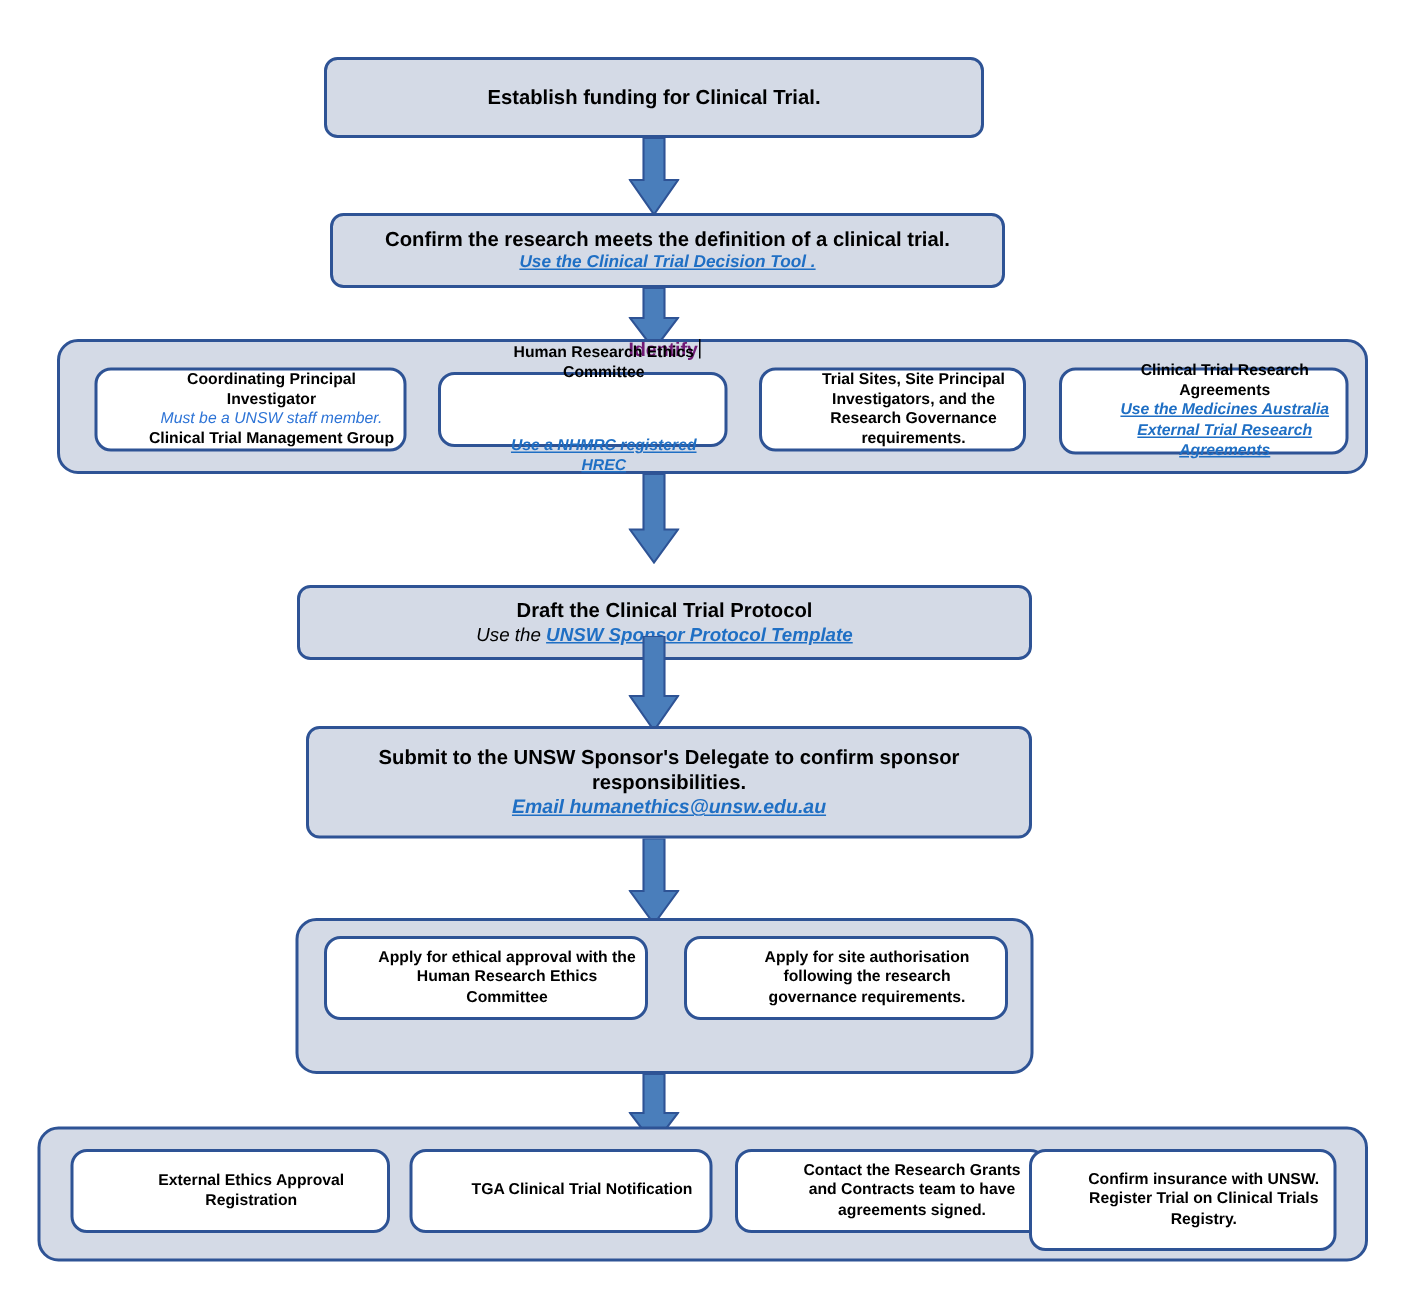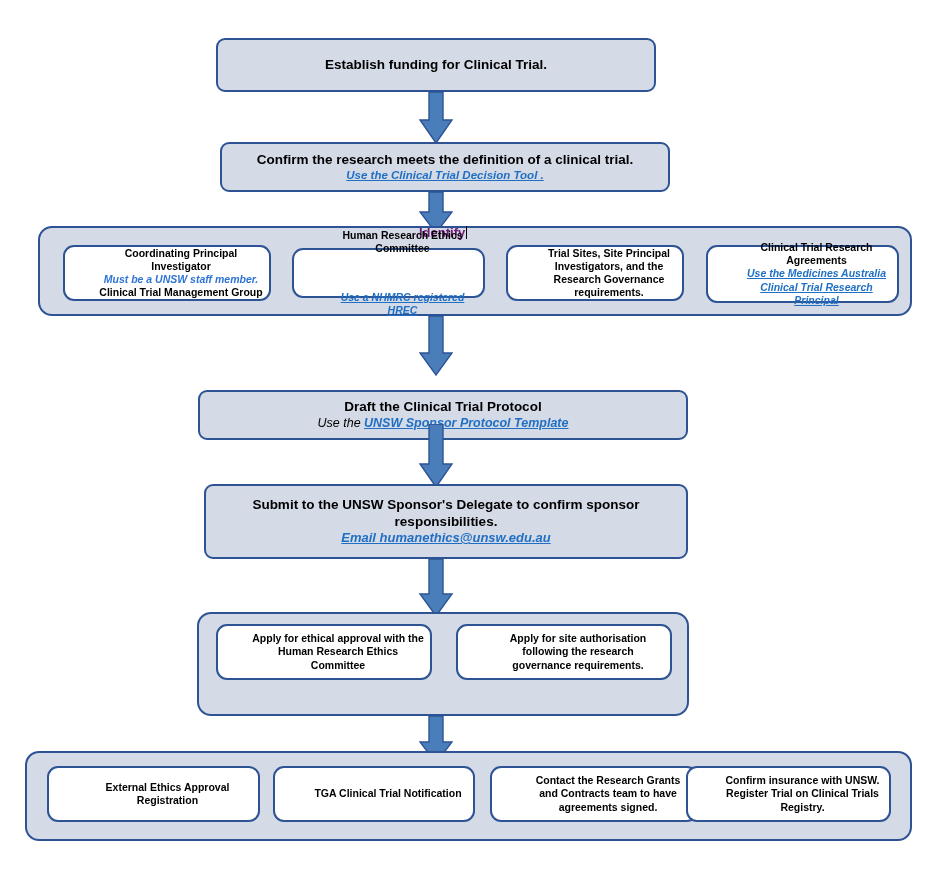--- a/index.html
+++ b/index.html
@@ -95,21 +95,21 @@
   
   .link {
     color: #1F6FC4;
     font-style: italic;
     font-weight: bold;
     text-decoration: underline;
   }
   .blue-note {
     color: #2E74D6;
     font-style: italic;
-    font-weight: bold;
+    font-weight: normal;
   }
   .plain-italic {
     color: #000000;
     font-style: italic;
     font-weight: normal;
   }
 
   
   .arrow {
     position: absolute;
@@ -153,21 +153,21 @@
     <span class="line">Human Research Ethics Committee</span>
     <span class="line link">Use a NHMRC registered HREC</span>
   </div>
 
   <div class="subbox" style="left:506px; top:245px; width:178px; height:56px;">
     <span class="line">Trial Sites, Site Principal Investigators, and the Research Governance requirements.</span>
   </div>
 
   <div class="subbox" style="left:706px; top:245px; width:193px; height:58px;">
     <span class="line">Clinical Trial Research Agreements</span>
-    <span class="line link">Use the Medicines Australia Clinical Trial Research Principal</span>
+    <span class="line link">Use the Medicines Australia External Trial Research Agreements</span>
   </div>
 
   <svg class="arrow" style="left:419px; top:316px;" width="34" height="60" viewBox="0 0 34 60">
     <polygon points="10,0 24,0 24,37 33,37 17,59 1,37 10,37" fill="#4A7EBB" stroke="#2E5395" stroke-width="1.4"></polygon>
   </svg>
 
   <div class="node node-main" style="left:198px; top:390px; width:490px; height:50px;">
     <span class="line">Draft the Clinical Trial Protocol</span>
     <span class="line" style="font-size:12.5px;"><span class="plain-italic">Use the </span><span class="link">UNSW Sponsor Protocol Template</span></span>
   </div>
@@ -206,17 +206,17 @@
   </div>
 
   <div class="subbox" style="left:273px; top:766px; width:202px; height:56px;">
     <span class="line">TGA Clinical Trial Notification</span>
   </div>
 
   <div class="subbox" style="left:490px; top:766px; width:208px; height:56px;">
     <span class="line">Contact the Research Grants and Contracts team to have agreements signed.</span>
   </div>
 
-  <div class="subbox" style="left:686px; top:766px; width:205px; height:56px;">
+  <div class="subbox" style="left:686px; top:766px; width:205px; height:68px;">
     <span class="line">Confirm insurance with UNSW. Register Trial on Clinical Trials Registry.</span>
   </div>
 
 </div>
 
 </body></html>

